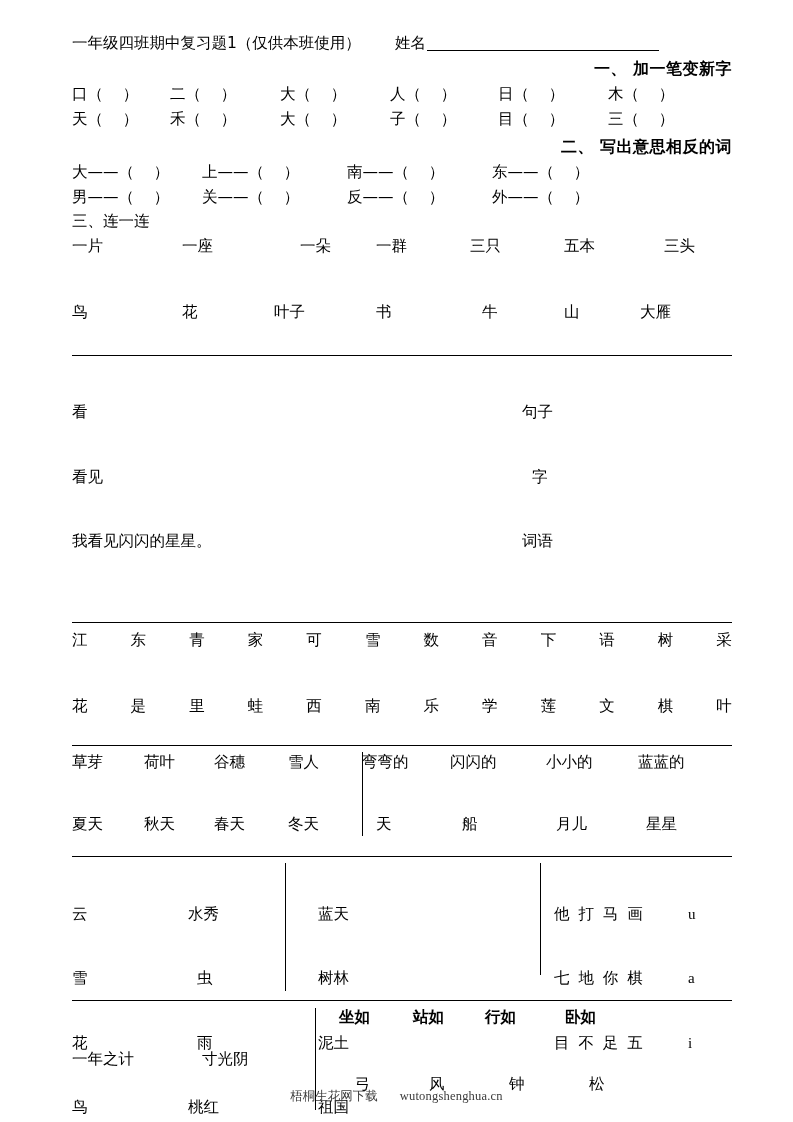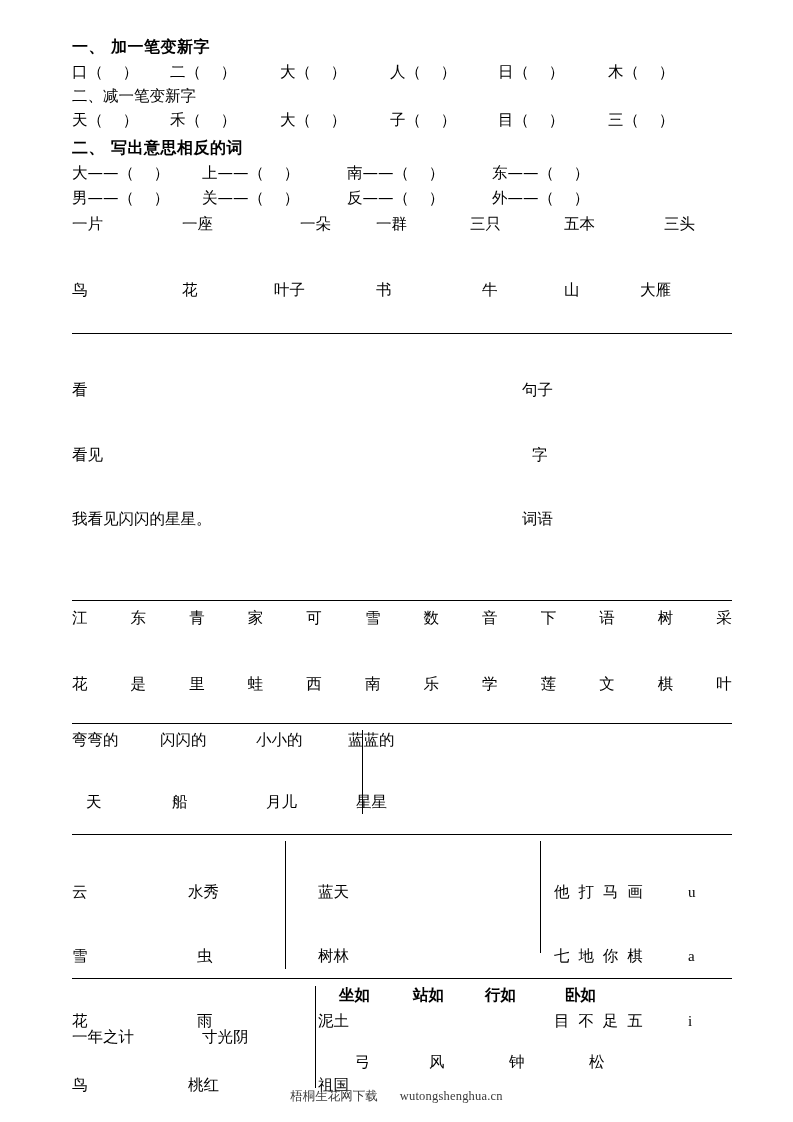--- a/index.html
+++ b/index.html
@@ -52,21 +52,21 @@
     display: inline-block;
     width: 232px;
     border-bottom: 1.4px solid #000;
     height: 1px;
     margin-left: 1px;
     position: relative;
     top: -3px;
   }
 
   
-  .head-bold { margin-top: 3px; margin-bottom: 1px; }
+  .head-bold { margin-top: 3px; margin-bottom: 1px; text-align: right; }
   .head-plain { font-size: 15.5px; line-height: 23px; }
 
   
   .bracket-row {
     display: flex;
     font-size: 15.5px;
     line-height: 25px;
   }
   .bracket-row .cell {
     display: inline-block;
@@ -125,32 +125,36 @@
     margin-left: 22px;
     letter-spacing: 0.2px;
   }
 </style>
 </head>
 <body>
 
 <div class="page">
   <div class="sheet">
 
+    <div class="title-line">
+      <span class="title-text cjk">一年级四班期中复习题1（仅供本班使用）</span>
+      <span class="name-label cjk">姓名</span>
+      <span class="name-rule"></span>
+    </div>
 
     <div class="cjk bold-head head-bold">一、 加一笔变新字</div>
     <div class="bracket-row cjk">
       <span class="cell" style="width:98px">口（    ）</span>
       <span class="cell" style="width:110px">二（    ）</span>
       <span class="cell" style="width:110px">大（    ）</span>
       <span class="cell" style="width:108px">人（    ）</span>
       <span class="cell" style="width:110px">日（    ）</span>
       <span class="cell">木（    ）</span>
     </div>
 
-    <div class="cjk head-plain">二、减一笔变新字</div>
     <div class="bracket-row cjk">
       <span class="cell" style="width:98px">天（    ）</span>
       <span class="cell" style="width:110px">禾（    ）</span>
       <span class="cell" style="width:110px">大（    ）</span>
       <span class="cell" style="width:108px">子（    ）</span>
       <span class="cell" style="width:110px">目（    ）</span>
       <span class="cell">三（    ）</span>
     </div>
 
     <div class="cjk bold-head head-bold">二、 写出意思相反的词</div>
@@ -160,20 +164,21 @@
       <span class="cell" style="width:145px">南——（    ）</span>
       <span class="cell">东——（    ）</span>
     </div>
     <div class="bracket-row cjk">
       <span class="cell" style="width:130px">男——（    ）</span>
       <span class="cell" style="width:145px">关——（    ）</span>
       <span class="cell" style="width:145px">反——（    ）</span>
       <span class="cell">外——（    ）</span>
     </div>
 
+    <div class="cjk head-plain">三、连一连</div>
     <div class="cjk" style="display:flex;line-height:26px;">
       <span style="width:110px">一片</span>
       <span style="width:118px">一座</span>
       <span style="width:76px">一朵</span>
       <span style="width:94px">一群</span>
       <span style="width:94px">三只</span>
       <span style="width:100px">五本</span>
       <span>三头</span>
     </div>
     <div class="cjk" style="display:flex;line-height:26px;margin-top:40px;">
@@ -226,20 +231,34 @@
       <span>学</span>
       <span>莲</span>
       <span>文</span>
       <span>棋</span>
       <span>叶</span>
     </div>
 
     <hr class="hr" style="margin-top:27px;">
     <div class="panel" style="margin-top:4px;height:92px;">
       <div class="vdiv" style="left:290px;top:2px;bottom:6px;"></div>
+      <div style="width:290px">
+        <div class="cjk" style="display:flex;line-height:24px;">
+          <span style="width:72px">草芽</span>
+          <span style="width:70px">荷叶</span>
+          <span style="width:74px">谷穗</span>
+          <span>雪人</span>
+        </div>
+        <div class="cjk" style="display:flex;line-height:24px;margin-top:38px;">
+          <span style="width:72px">夏天</span>
+          <span style="width:70px">秋天</span>
+          <span style="width:74px">春天</span>
+          <span>冬天</span>
+        </div>
+      </div>
       <div style="width:370px;box-sizing:border-box;">
         <div class="cjk" style="display:flex;line-height:24px;">
           <span style="width:88px">弯弯的</span>
           <span style="width:96px">闪闪的</span>
           <span style="width:92px">小小的</span>
           <span>蓝蓝的</span>
         </div>
         <div class="cjk" style="display:flex;line-height:24px;margin-top:38px;padding-left:14px;">
           <span style="width:86px">天</span>
           <span style="width:94px">船</span>

